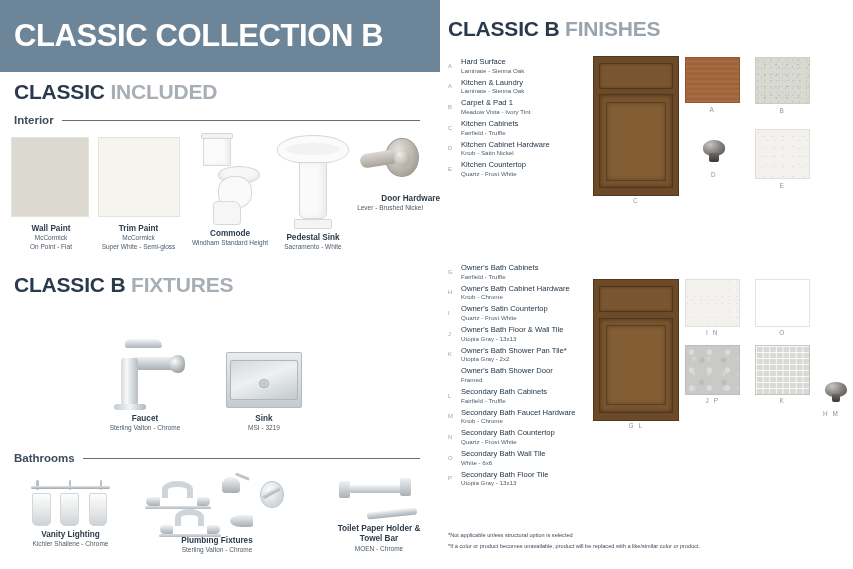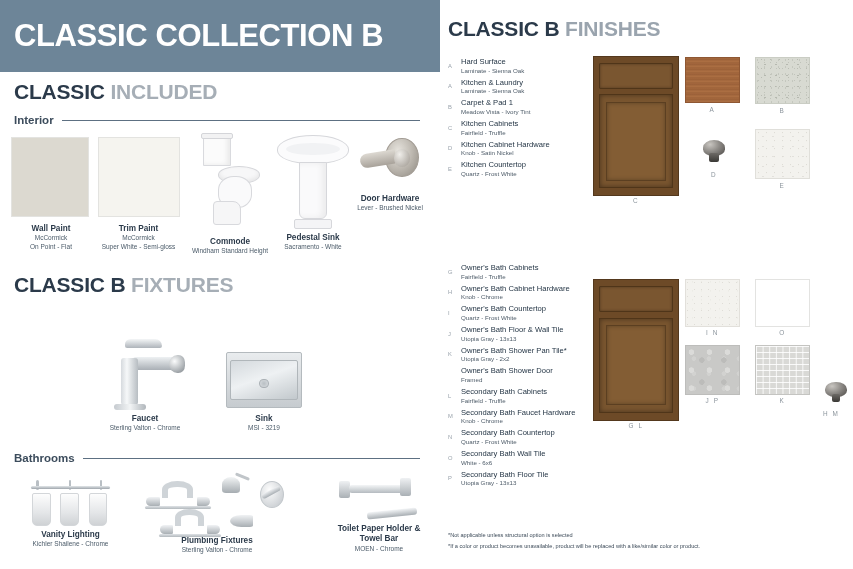--- a/index.html
+++ b/index.html
@@ -324,41 +324,41 @@
     </div>
 
     <div class="item" style="left:182px; top:133px; width:96px;">
       <div class="toilet-art" style="width:62px;height:92px;margin:0 auto;">
         <div class="tank"></div>
           <div class="lid"></div>
         <div class="seat"></div>
           <div class="bowl"></div>
           <div class="base"></div>
       </div>
-      <div class="cap-t" style="margin-top:12px;">Commode</div>
+      <div class="cap-t" style="margin-top:4px;">Commode</div>
       <div class="cap-s">Windham Standard Height</div>
     </div>
 
     <div class="item" style="left:263px; top:133px; width:100px;">
       <div class="psink-art" style="width:72px;height:96px;margin:0 auto;">
         <div class="basin"></div>
           <div class="ped"></div>
           <div class="foot"></div>
       </div>
       <div class="cap-t" style="margin-top:4px;">Pedestal Sink</div>
       <div class="cap-s">Sacramento - White</div>
     </div>
 
     <div class="item" style="left:340px; top:135px; width:100px;">
       <div class="lever-art" style="width:62px;height:48px;margin:0 auto;">
         <div class="rose"></div>
           <div class="lev"></div>
           <div class="hub"></div>
       </div>
-      <div class="cap-t" style="margin-top:11px;">Door Hardware</div>
+      <div class="cap-t" style="margin-top:11px;text-align:right;">Door Hardware</div>
       <div class="cap-s">Lever - Brushed Nickel</div>
     </div>
 
     <div class="sec-head" style="left:14px; top:273px;">
       <span class="dark">CLASSIC B</span>
       <span class="light">FIXTURES</span>
     </div>
 
 
     <div class="item" style="left:95px; top:334px; width:100px;">
@@ -487,21 +487,21 @@
         <div class="n">Owner's Bath Cabinets</div>
         <div class="d">Fairfield - Truffle</div>
       </div>
       <div class="fin-entry">
         <span class="key">H</span>
         <div class="n">Owner's Bath Cabinet Hardware</div>
         <div class="d">Knob - Chrome</div>
       </div>
       <div class="fin-entry">
         <span class="key">I</span>
-        <div class="n">Owner's Bath Countertop</div>
+        <div class="n">Owner's Satin Countertop</div>
         <div class="d">Quartz - Frost White</div>
       </div>
       <div class="fin-entry">
         <span class="key">J</span>
         <div class="n">Owner's Bath Floor &amp; Wall Tile</div>
         <div class="d">Utopia Gray - 13x13</div>
       </div>
       <div class="fin-entry">
         <span class="key">K</span>
         <div class="n">Owner's Bath Shower Pan Tile*</div>

